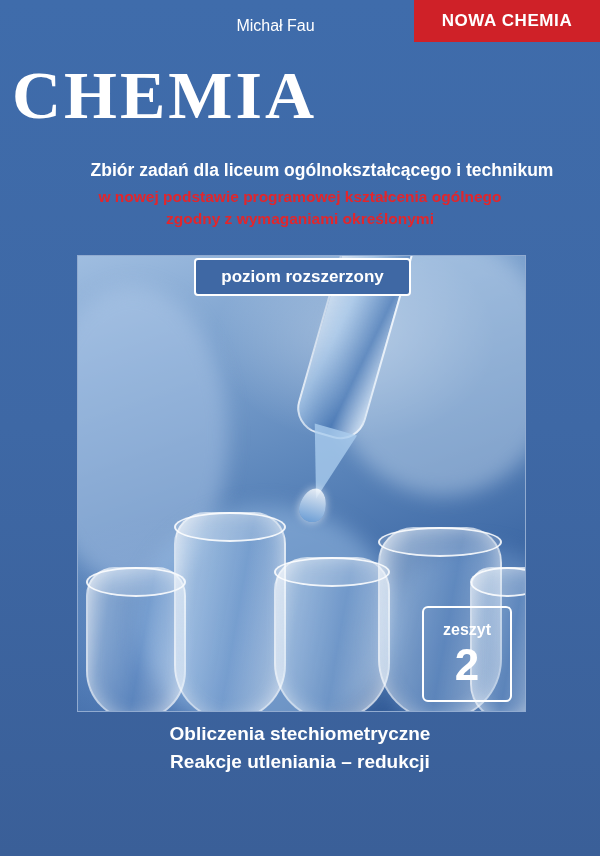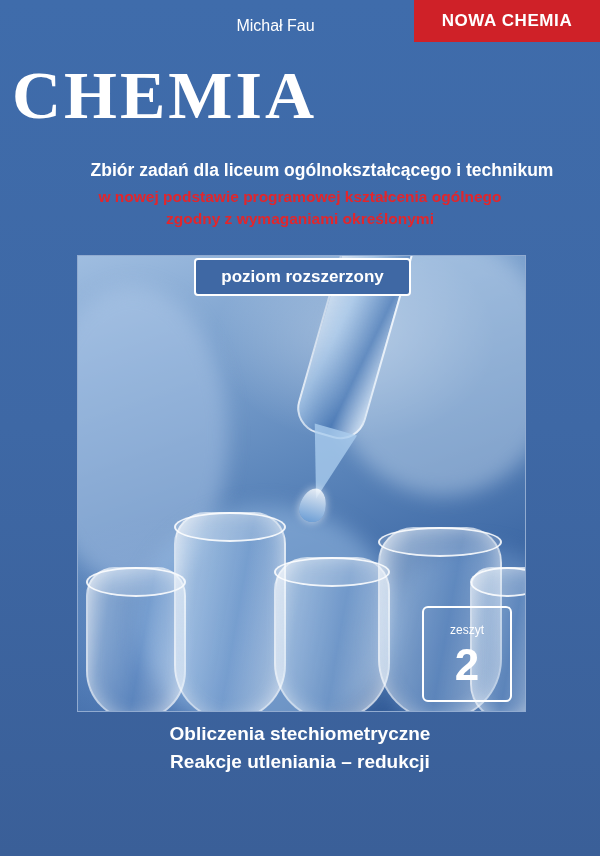--- a/index.html
+++ b/index.html
@@ -219,22 +219,22 @@
     border: 2px solid #ffffff;
     border-radius: 6px;
     display: flex;
     flex-direction: column;
     align-items: center;
     justify-content: center;
     color: #ffffff;
     z-index: 6;
   }
   .zeszyt-label {
-    font-size: 12px;
-    font-weight: normal;
+    font-size: 16px;
+    font-weight: bold;
     line-height: 20px;
   }
   .zeszyt-number {
     font-size: 44px;
     font-weight: bold;
     line-height: 46px;
     margin-top: 2px;
   }
 
   .footer {

